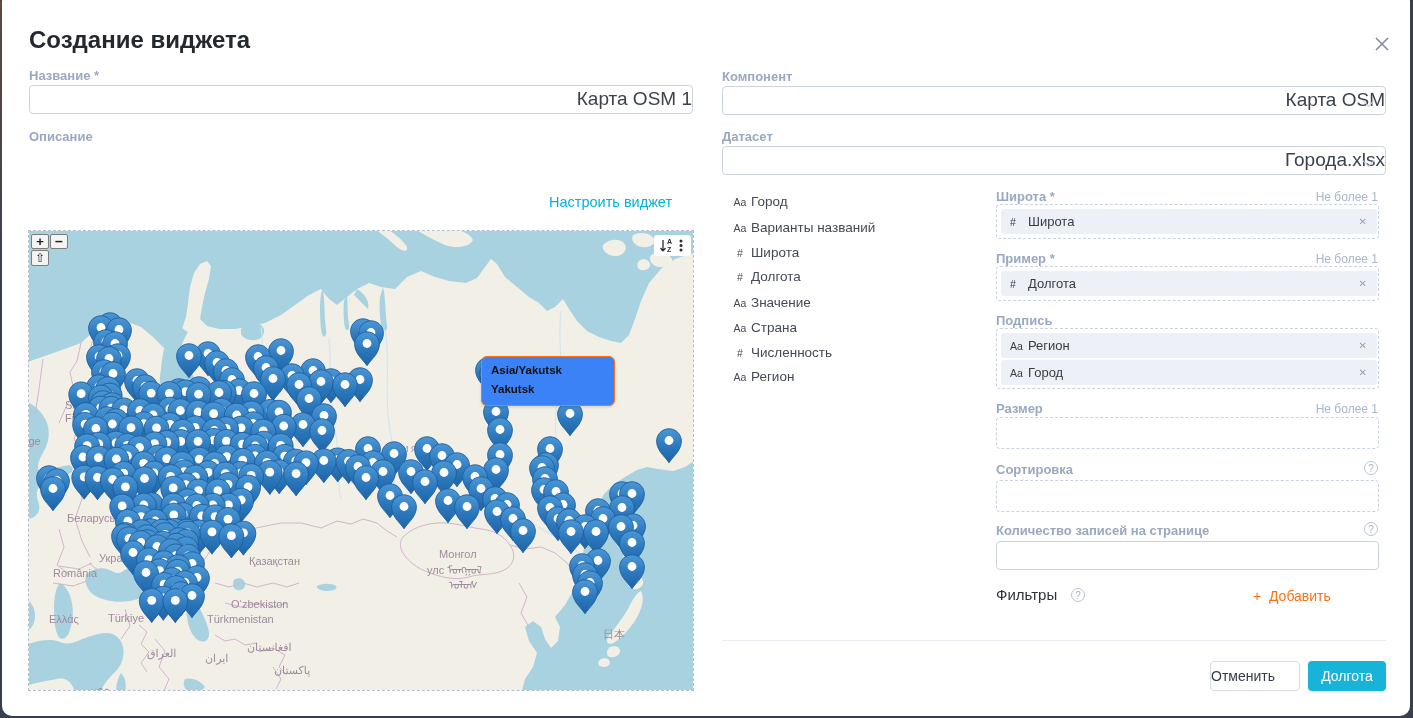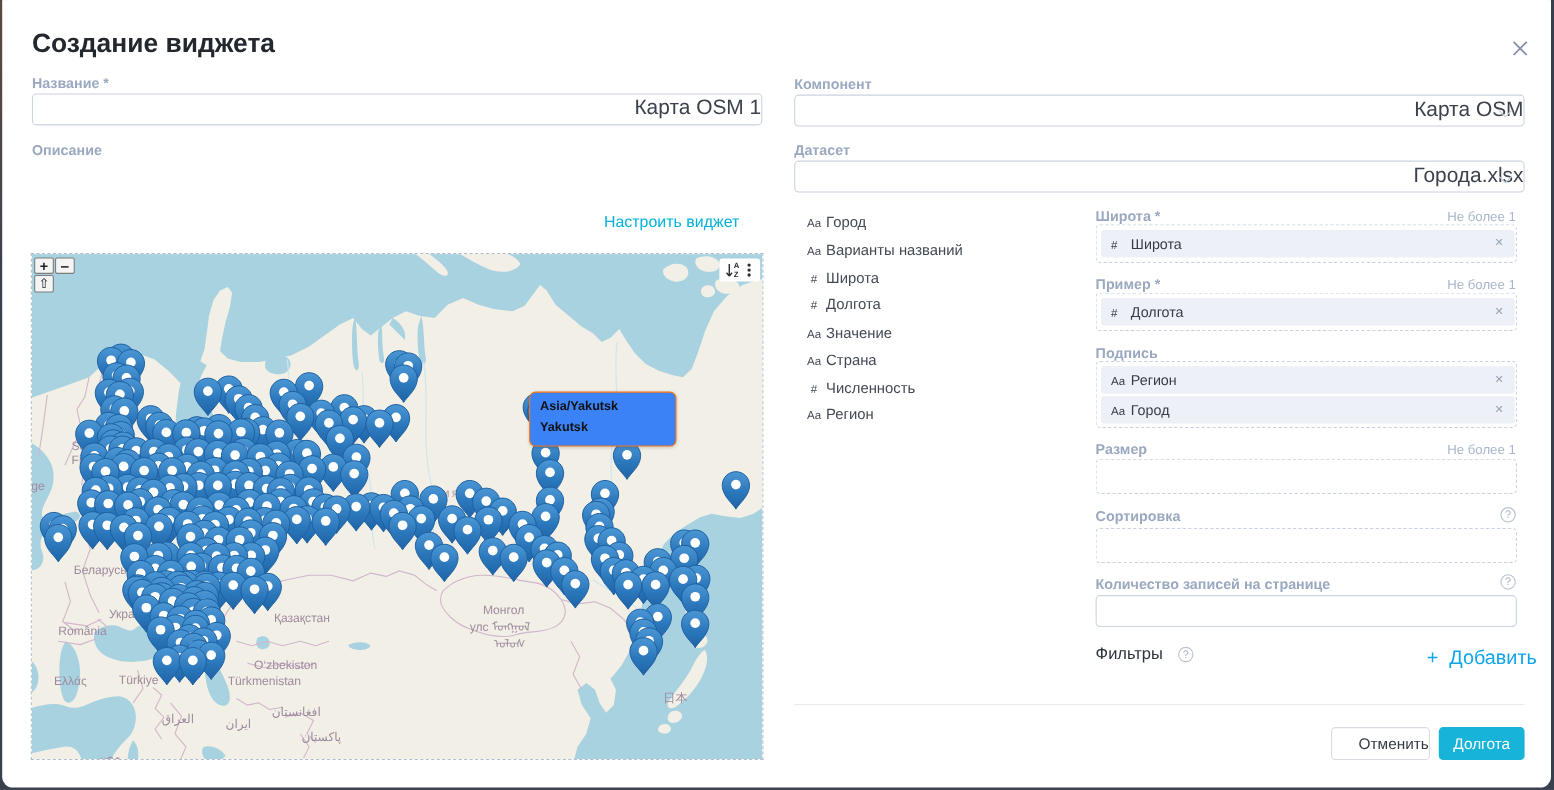--- a/index.html
+++ b/index.html
@@ -464,17 +464,17 @@
 <div class="dz" style="left:996px;top:417px;width:383px;height:32px"></div>
 <div class="lbl" style="left:996px;top:462px">Сортировка</div>
 <div class="qmark" style="left:1364px;top:461px">?</div>
 <div class="dz" style="left:996px;top:480px;width:383px;height:32px"></div>
 <div class="lbl" style="left:996px;top:523px">Количество записей на странице</div>
 <div class="qmark" style="left:1364px;top:522px">?</div>
 <div class="inp" style="left:996px;top:541px;width:383px;height:29px"></div>
 
 <div class="abs" style="left:996px;top:586px;font-size:15px;font-weight:normal;color:#2e343d">Фильтры</div>
 <div class="qmark" style="left:1071px;top:588px">?</div>
-<div class="abs" style="left:1297px;top:588px;font-size:18px;color:#0ea5e9">+&nbsp;&nbsp;Добавить</div>
+<div class="abs" style="left:1253px;top:588px;font-size:14px;color:#f97316">+&nbsp;&nbsp;Добавить</div>
 
 <div class="abs" style="left:722px;top:640px;width:664px;height:1px;background:#e8ebef"></div>
-<div class="abs" style="left:1210px;top:661px;width:90px;height:30px;border:1px solid #d9dde3;border-radius:4px;background:#fff;text-align:right;line-height:28px;font-size:14px;color:#363c46">Отменить</div>
+<div class="abs" style="left:1210px;top:661px;width:90px;height:30px;border:1px solid #d9dde3;border-radius:4px;background:#fff;text-align:left;line-height:28px;font-size:14px;color:#363c46">Отменить</div>
 <div class="abs" style="left:1308px;top:661px;width:78px;height:30px;border-radius:4px;background:#18b3d9;text-align:center;line-height:30px;font-size:14px;color:#fff">Долгота</div>
 </div>
 </body></html>

